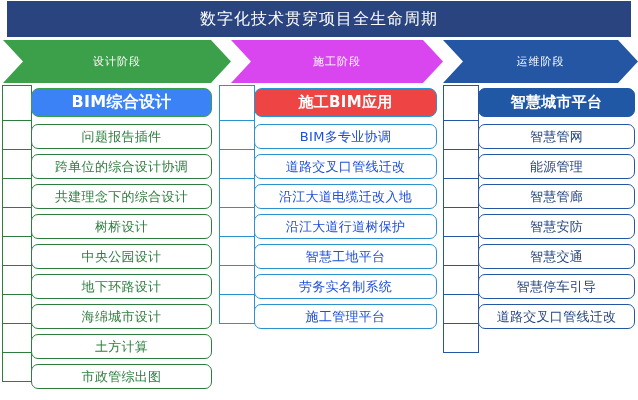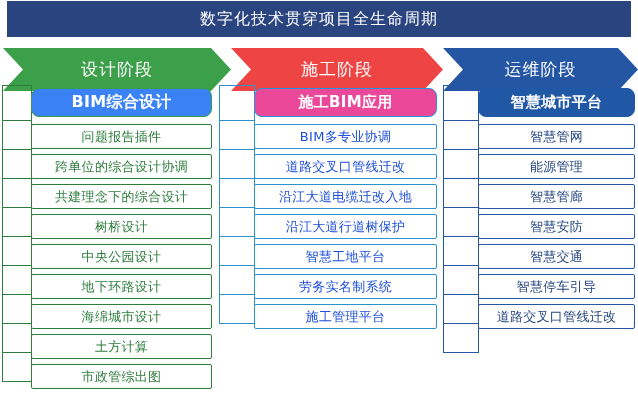--- a/index.html
+++ b/index.html
@@ -23,34 +23,34 @@
     font-size:16px;
     letter-spacing:1px;
     box-sizing:border-box;
   }
 
   
   .arrow-band{
     position:absolute;left:0;top:40px;width:638px;height:43px;
   }
   .chev{
-    position:absolute;top:8px;height:43px;
+    position:absolute;top:0;height:43px;
     display:flex;align-items:center;justify-content:center;
-    color:#ffffff;font-size:17px;letter-spacing:1px;
+    color:#ffffff;font-size:11px;letter-spacing:1px;
     box-sizing:border-box;
   }
   .chev span{position:relative;z-index:2;}
   .chev.design{
     left:3px;width:228px;
     background:#3c9f4a;
     clip-path:polygon(0 0, 208px 0, 228px 50%, 208px 100%, 0 100%, 20px 50%);
   }
   .chev.build{
     left:231px;width:212px;
-    background:#ef4444;
+    background:#d946ef;
     clip-path:polygon(0 0, 192px 0, 212px 50%, 192px 100%, 0 100%, 20px 50%);
   }
   .chev.ops{
     left:443px;width:195px;
     background:#2456a4;
     clip-path:polygon(0 0, 175px 0, 195px 50%, 175px 100%, 0 100%, 20px 50%);
   }
 
   
   .col{position:absolute;top:88px;}
@@ -77,21 +77,21 @@
   
   .rows{position:absolute;top:0;}
   .c-design .rows{left:29px;width:181px;}
   .c-build  .rows{left:35px;width:183px;}
   .c-ops    .rows{left:35px;width:157px;}
 
   .node{
     box-sizing:border-box;
     height:25px;
     margin-bottom:5px;
-    border-radius:2px;
+    border-radius:7px;
     display:flex;align-items:center;justify-content:center;
     font-size:13px;
     white-space:nowrap;
     letter-spacing:0.3px;
     background:#ffffff;
   }
   .node.head{
     height:29px;
     margin-bottom:7px;
     border-radius:8px;
@@ -100,26 +100,26 @@
     font-weight:bold;
   }
 
   
   .c-design .node{border:1.6px solid #2e7d3e;color:#2e7d3e;}
   .c-design .node.head{background:#3b82f6;border-color:#38a04a;color:#ffffff;}
   .c-design .ladder .rung{border-color:#2e7d3e;}
 
   
   .c-build .node{border:1.6px solid #2b92cf;color:#1d4ed8;}
-  .c-build .node.head{background:#ec4899;border-color:#2097d6;color:#ffffff;}
+  .c-build .node.head{background:#ef4444;border-color:#2097d6;color:#ffffff;}
   .c-build .ladder .rung{border-color:#2b92cf;}
 
   
   .c-ops .node{border:1.6px solid #2456a4;color:#24457f;}
-  .c-ops .node.head{background:#2158a6;border-color:#2158a6;color:#ffffff;}
+  .c-ops .node.head{background:#2158a6;border-color:#2158a6;color:#ffffff;border-radius:7px;}
   .c-ops .ladder .rung{border-color:#2456a4;}
 
   
   .c-design .node.head{font-size:16px;}
   .c-build  .node.head{font-size:15px;}
   .c-ops    .node.head{font-size:15px;}
 </style>
 </head>
 <body>
 

